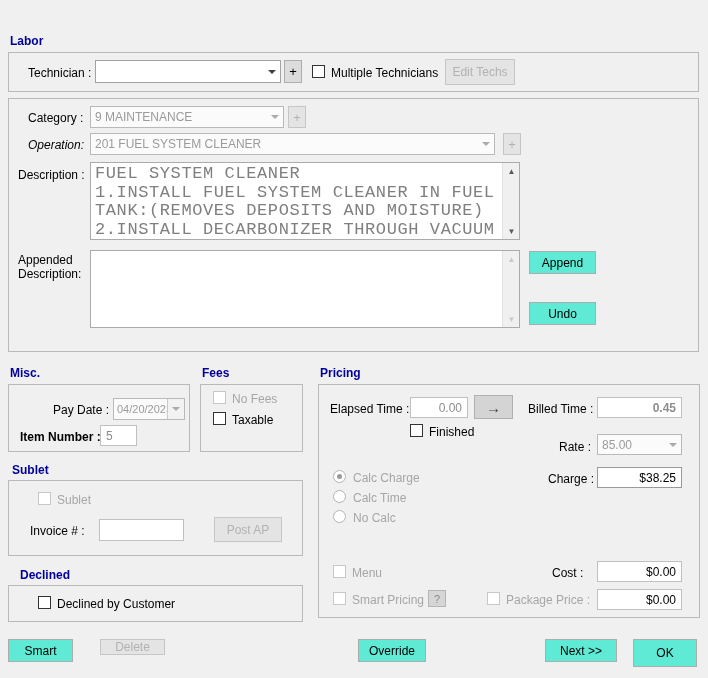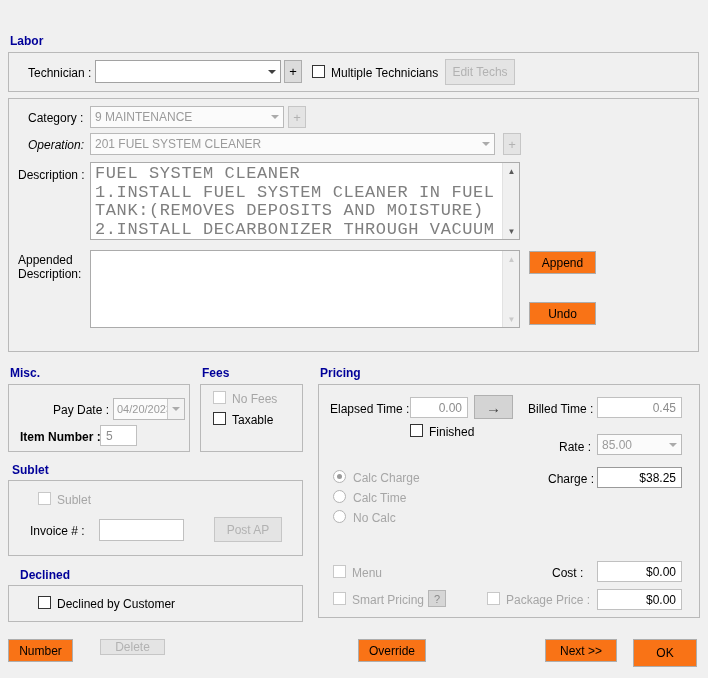--- a/index.html
+++ b/index.html
@@ -22,21 +22,21 @@
   .combo.dis { border-color:#b9b9b9; background:#fbfbfb; color:#9b9b9b; }
   .combo.split .arrow-zone { border-left:1px solid #c9c9c9; background:#f2f2f2; }
   .tri { width:0; height:0; border-left:4px solid transparent; border-right:4px solid transparent; border-top:4px solid #404040; }
   .tri.dis { border-top-color:#ababab; }
 
   .field { position:absolute; background:#fff; border:1px solid #ababab; font-size:12px; padding:0 5px; display:flex; align-items:center; }
   .field.right { justify-content:flex-end; }
   .field.graytext { color:#8d8d8d; }
   .field.disborder { border-color:#c0c0c0; }
 
-  .btn { position:absolute; background:#f97316; border:1px solid #adadad; font-size:12px; color:#000; display:flex; align-items:center; justify-content:center; }
+  .btn { position:absolute; background:#5eead4; border:1px solid #adadad; font-size:12px; color:#000; display:flex; align-items:center; justify-content:center; }
   .btn.dis { background:#e4e4e4; border-color:#c6c6c6; color:#b2b2b2; }
   .btn.small { font-size:13px; }
 
   .cb { position:absolute; width:13px; height:13px; background:#fff; border:1px solid #333; }
   .cb.dis { border-color:#c8c8c8; }
   .radio { position:absolute; width:13px; height:13px; background:#fff; border:1px solid #b4b4b4; border-radius:50%; }
   .radio.sel::after { content:''; position:absolute; left:3px; top:3px; width:5px; height:5px; border-radius:50%; background:#9a9a9a; }
 
   .descbox { position:absolute; background:#fff; border:1px solid #ababab; }
   .desc-text { position:absolute; left:4px; top:2px; right:20px; bottom:2px; font-family:"Liberation Mono", monospace; font-size:17px; line-height:18.5px; letter-spacing:0.6px; color:#7f7f7f; white-space:pre; overflow:hidden; }
@@ -140,21 +140,21 @@
 
   <div class="sec-hdr" style="left:320px; top:366px;">Pricing</div>
   <div class="gbox" style="left:318px; top:384px; width:382px; height:234px;"></div>
 
   <div class="lbl" style="left:330px; top:402px;">Elapsed Time :</div>
   <div class="field right graytext disborder" style="left:410px; top:397px; width:58px; height:21px;">0.00</div>
   <div class="arrow-btn" style="left:474px; top:395px; width:39px; height:24px;">
       <span>→</span>
     </div>
   <div class="lbl" style="left:528px; top:402px;">Billed Time :</div>
-  <div class="field right graytext disborder" style="left:597px; top:397px; width:85px; height:21px;">0.45</div>
+  <div class="field right graytext disborder" style="left:597px; top:397px; width:85px; height:21px;font-weight:bold;">0.45</div>
 
   <span class="cb" style="left:410px; top:424px;"></span>
   <div class="lbl" style="left:429px; top:425px;">Finished</div>
 
   <div class="lbl" style="left:559px; top:440px;">Rate :</div>
   <div class="combo dis" style="left:597px; top:434px; width:85px; height:21px;">
     <span class="val">85.00</span>
     <span class="arrow-zone">
         <span class="tri dis"></span>
       </span>
@@ -190,19 +190,19 @@
   <div class="lbl dis" style="left:57px; top:493px;">Sublet</div>
   <div class="lbl" style="left:30px; top:524px;">Invoice # :</div>
   <div class="field disborder" style="left:99px; top:519px; width:85px; height:22px;"></div>
   <div class="btn dis" style="left:214px; top:517px; width:68px; height:25px;">Post AP</div>
 
   <div class="sec-hdr" style="left:20px; top:568px;">Declined</div>
   <div class="gbox" style="left:8px; top:585px; width:295px; height:37px;"></div>
   <span class="cb" style="left:38px; top:596px;"></span>
   <div class="lbl" style="left:57px; top:597px;">Declined by Customer</div>
 
-  <div class="btn" style="left:8px; top:639px; width:65px; height:23px;">Number</div>
+  <div class="btn" style="left:8px; top:639px; width:65px; height:23px;">Smart</div>
   <div class="btn dis" style="left:100px; top:639px; width:65px; height:16px;">Delete</div>
   <div class="btn" style="left:358px; top:639px; width:68px; height:23px;">Override</div>
   <div class="btn" style="left:545px; top:639px; width:72px; height:23px;">Next &gt;&gt;</div>
   <div class="btn" style="left:633px; top:639px; width:64px; height:28px;">OK</div>
 
 </div>
 
 </body></html>

